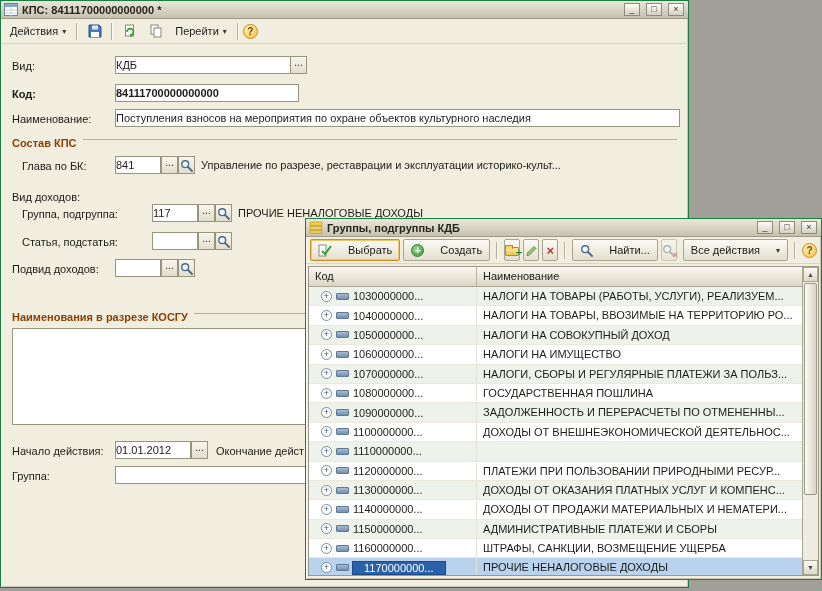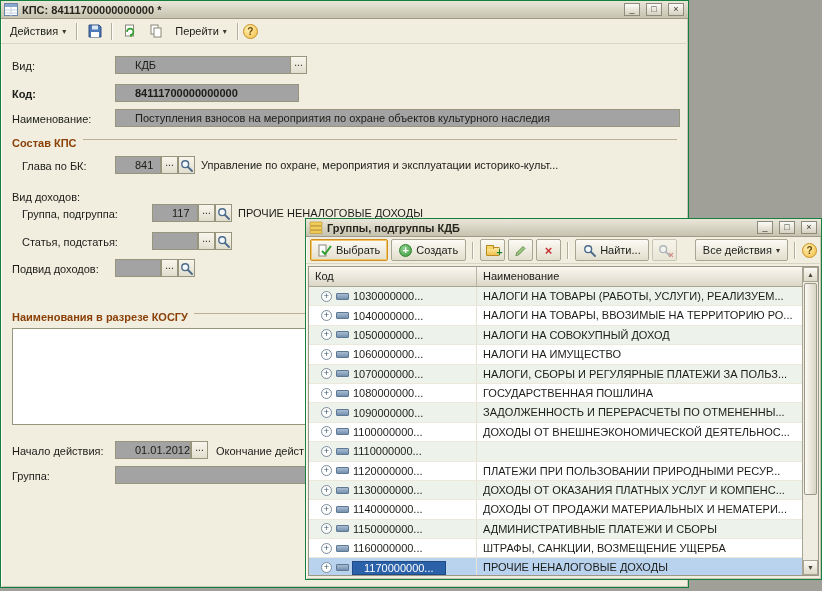--- a/index.html
+++ b/index.html
@@ -13,31 +13,31 @@
 
   .toolbar{display:flex;align-items:center;height:25px;padding:0 3px;gap:1px;border-bottom:1px solid #D9D5C6}
   .tbtn{display:flex;align-items:center;gap:4px;height:21px;padding:0 5px;border:1px solid transparent;border-radius:1px;white-space:nowrap}
   .tsep{width:2px;height:17px;border-left:1px solid #B3AF9F;border-right:1px solid #FCFBF6;margin:0 3px}
   .arrow{font-size:8px;color:#3A382E}
   .helpbtn{width:15px;height:15px;border-radius:50%;background:radial-gradient(circle at 35% 30%,#FFEFB0,#F2BE46);border:1px solid #C89020;color:#6A4A08;font-weight:bold;font-size:10px;display:flex;align-items:center;justify-content:center;flex:none}
 
   .form{position:absolute;left:1px;right:1px;top:45px;bottom:1px}
   .flabel{position:absolute;height:17px;line-height:17px;white-space:nowrap}
   .bold{font-weight:bold}
-  .field{position:absolute;height:18px;background:#a3a3a3;border:1px solid #98957F;padding:1px 19px;line-height:14px;white-space:nowrap;overflow:hidden}
+  .field{position:absolute;height:18px;background:#ffffff;border:1px solid #98957F;padding:1px 0;line-height:14px;white-space:nowrap;overflow:hidden}
   .fbtn{position:absolute;height:18px;width:17px;background:linear-gradient(#F8F6ED,#E2DECE);border:1px solid #98957F;display:flex;align-items:center;justify-content:center;font-size:10px;line-height:8px;color:#2A2A22;padding-bottom:4px}
   .fmag{padding-bottom:0}
   .section{position:absolute;left:10px;right:10px;display:flex;align-items:flex-start;gap:6px;height:14px}
   .stxt{color:#8A4007;font-weight:bold;white-space:nowrap}
   .sline{flex:1;height:1px;background:#BBAF94;margin-top:2px}
   .desc{position:absolute;height:16px;line-height:16px;white-space:nowrap;overflow:hidden}
   .listbox{position:absolute;background:#FFF;border:1px solid #98957F}
 
   .lw-toolbar{display:flex;align-items:center;height:27px;padding:2px 4px;gap:3px;border-bottom:1px solid #D9D5C6}
-  .btn{display:flex;align-items:center;gap:4px;height:22px;padding:0 7px;background:linear-gradient(#FBFAF4,#E3DFCE);border:1px solid #A9A593;border-radius:2px;white-space:nowrap}
+  .btn{display:flex;align-items:center;gap:16px;height:22px;padding:0 7px;background:linear-gradient(#FBFAF4,#E3DFCE);border:1px solid #A9A593;border-radius:2px;white-space:nowrap}
   .btn.primary{border:1px solid #D08F1F;box-shadow:inset 0 0 0 1px #F0C468}
   .iconbtn{width:25px;padding:0;justify-content:center}
   .disabled{opacity:.55}
   .spacer{flex:1}
 
   .plus-circle{width:13px;height:13px;border-radius:50%;background:radial-gradient(circle at 35% 30%,#8CD08C,#3E9E3E);border:1px solid #2E7E2E;color:#FFF;font-size:11px;font-weight:bold;display:flex;align-items:center;justify-content:center;line-height:1}
   .x-icon{color:#C23030;font-weight:bold;font-size:13px;line-height:1}
   .folder-icon{position:relative;width:14px;height:9px;background:linear-gradient(#FFE9A0,#F0C050);border:1px solid #B98A1E;border-radius:1px;margin-top:3px}
   .folder-icon::before{content:"";position:absolute;top:-3px;left:-1px;width:6px;height:3px;background:#F5D468;border:1px solid #B98A1E;border-bottom:none;border-radius:1px 1px 0 0}
   .folder-icon::after{content:"+";position:absolute;right:-4px;bottom:-3px;color:#1E7E1E;font-weight:bold;font-size:11px;line-height:1;text-shadow:0 0 1px #FFF,0 0 1px #FFF}
@@ -137,21 +137,21 @@
 
     <span class="flabel" style="left:20px;top:112px">Глава по БК:</span>
     <div class="field" style="left:113px;top:110px;width:46px">841</div>
     <div class="fbtn" style="left:159px;top:110px">...</div>
     <div class="fbtn fmag" style="left:176px;top:110px">
       <svg width="13" height="13" viewBox="0 0 13 13">
           <circle cx="5.2" cy="5.2" r="3.4" fill="#F4F8FC" stroke="#4A6A8A" stroke-width="1.4"></circle>
           <line x1="8" y1="8" x2="12" y2="12" stroke="#4A6A8A" stroke-width="1.8" stroke-linecap="round"></line>
         </svg>
     </div>
-    <span class="desc" style="left:199px;top:111px;width:470px">Управление по охране, мероприятия и эксплуатации историко-культ...</span>
+    <span class="desc" style="left:199px;top:111px;width:470px">Управление по разрезе, реставрации и эксплуатации историко-культ...</span>
 
     <span class="flabel" style="left:10px;top:143px">Вид доходов:</span>
 
     <span class="flabel" style="left:20px;top:160px">Группа, подгруппа:</span>
     <div class="field" style="left:150px;top:158px;width:46px">117</div>
     <div class="fbtn" style="left:196px;top:158px">...</div>
     <div class="fbtn fmag" style="left:213px;top:158px">
       <svg width="13" height="13" viewBox="0 0 13 13">
           <circle cx="5.2" cy="5.2" r="3.4" fill="#F4F8FC" stroke="#4A6A8A" stroke-width="1.4"></circle>
           <line x1="8" y1="8" x2="12" y2="12" stroke="#4A6A8A" stroke-width="1.8" stroke-linecap="round"></line>

